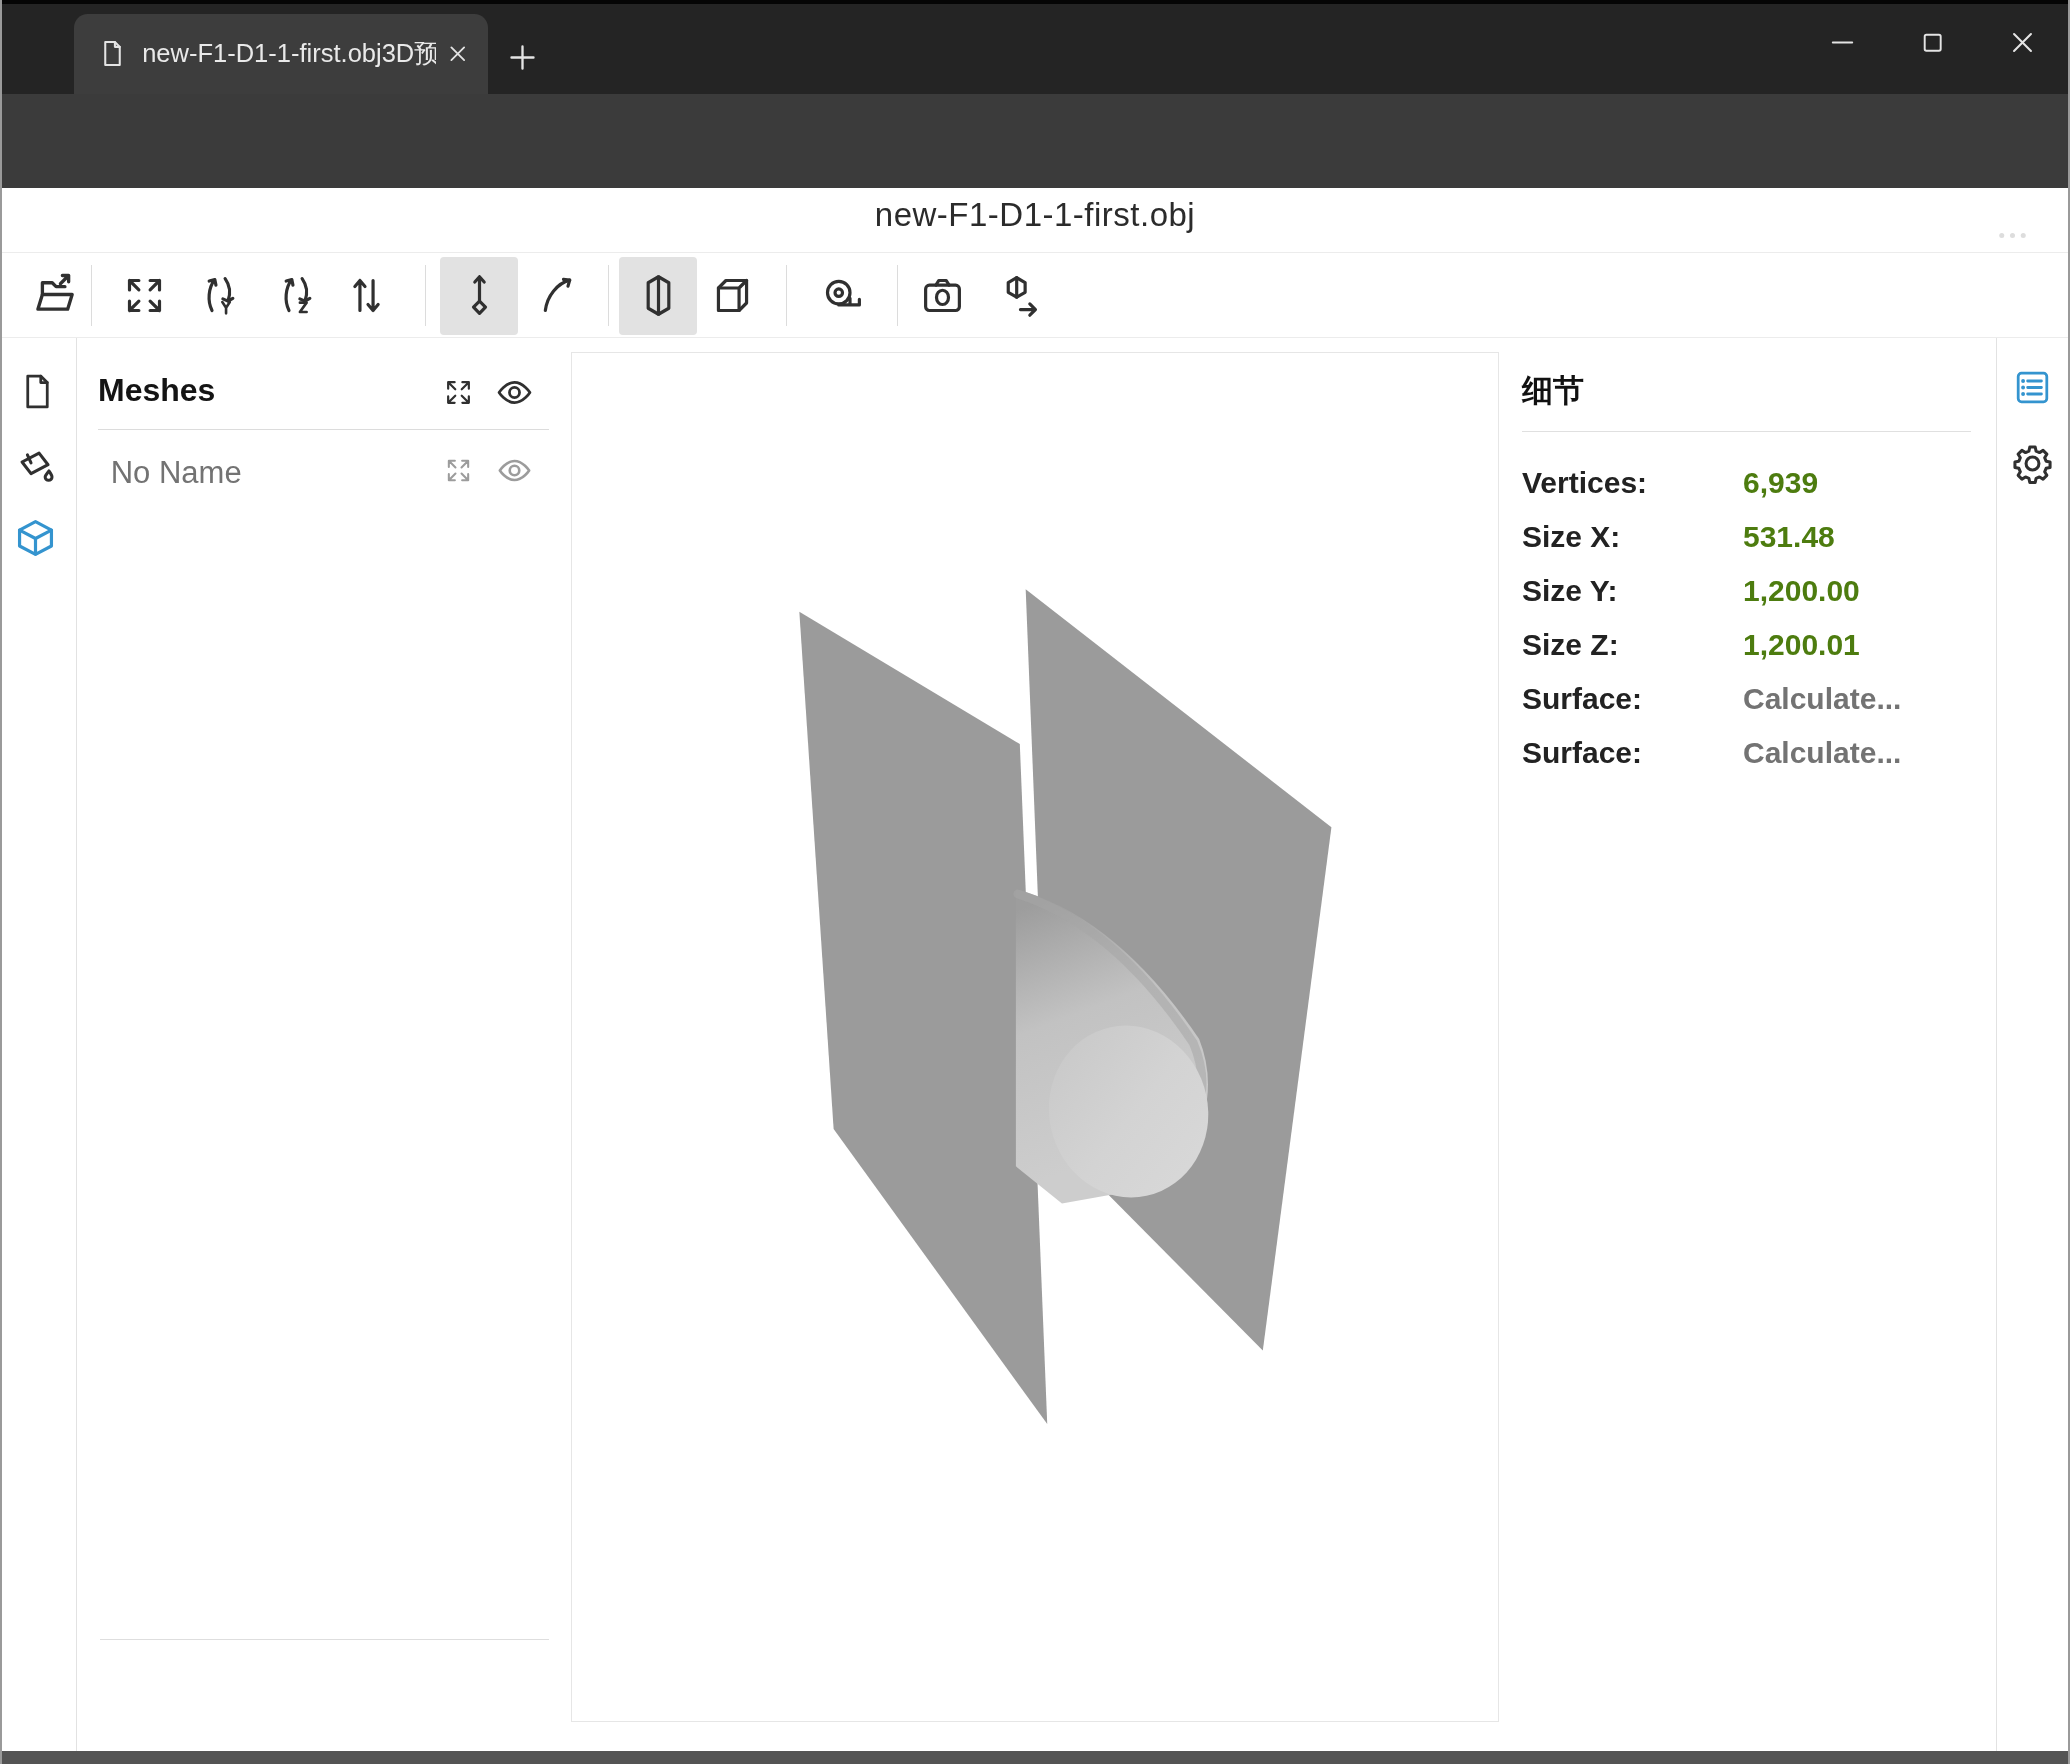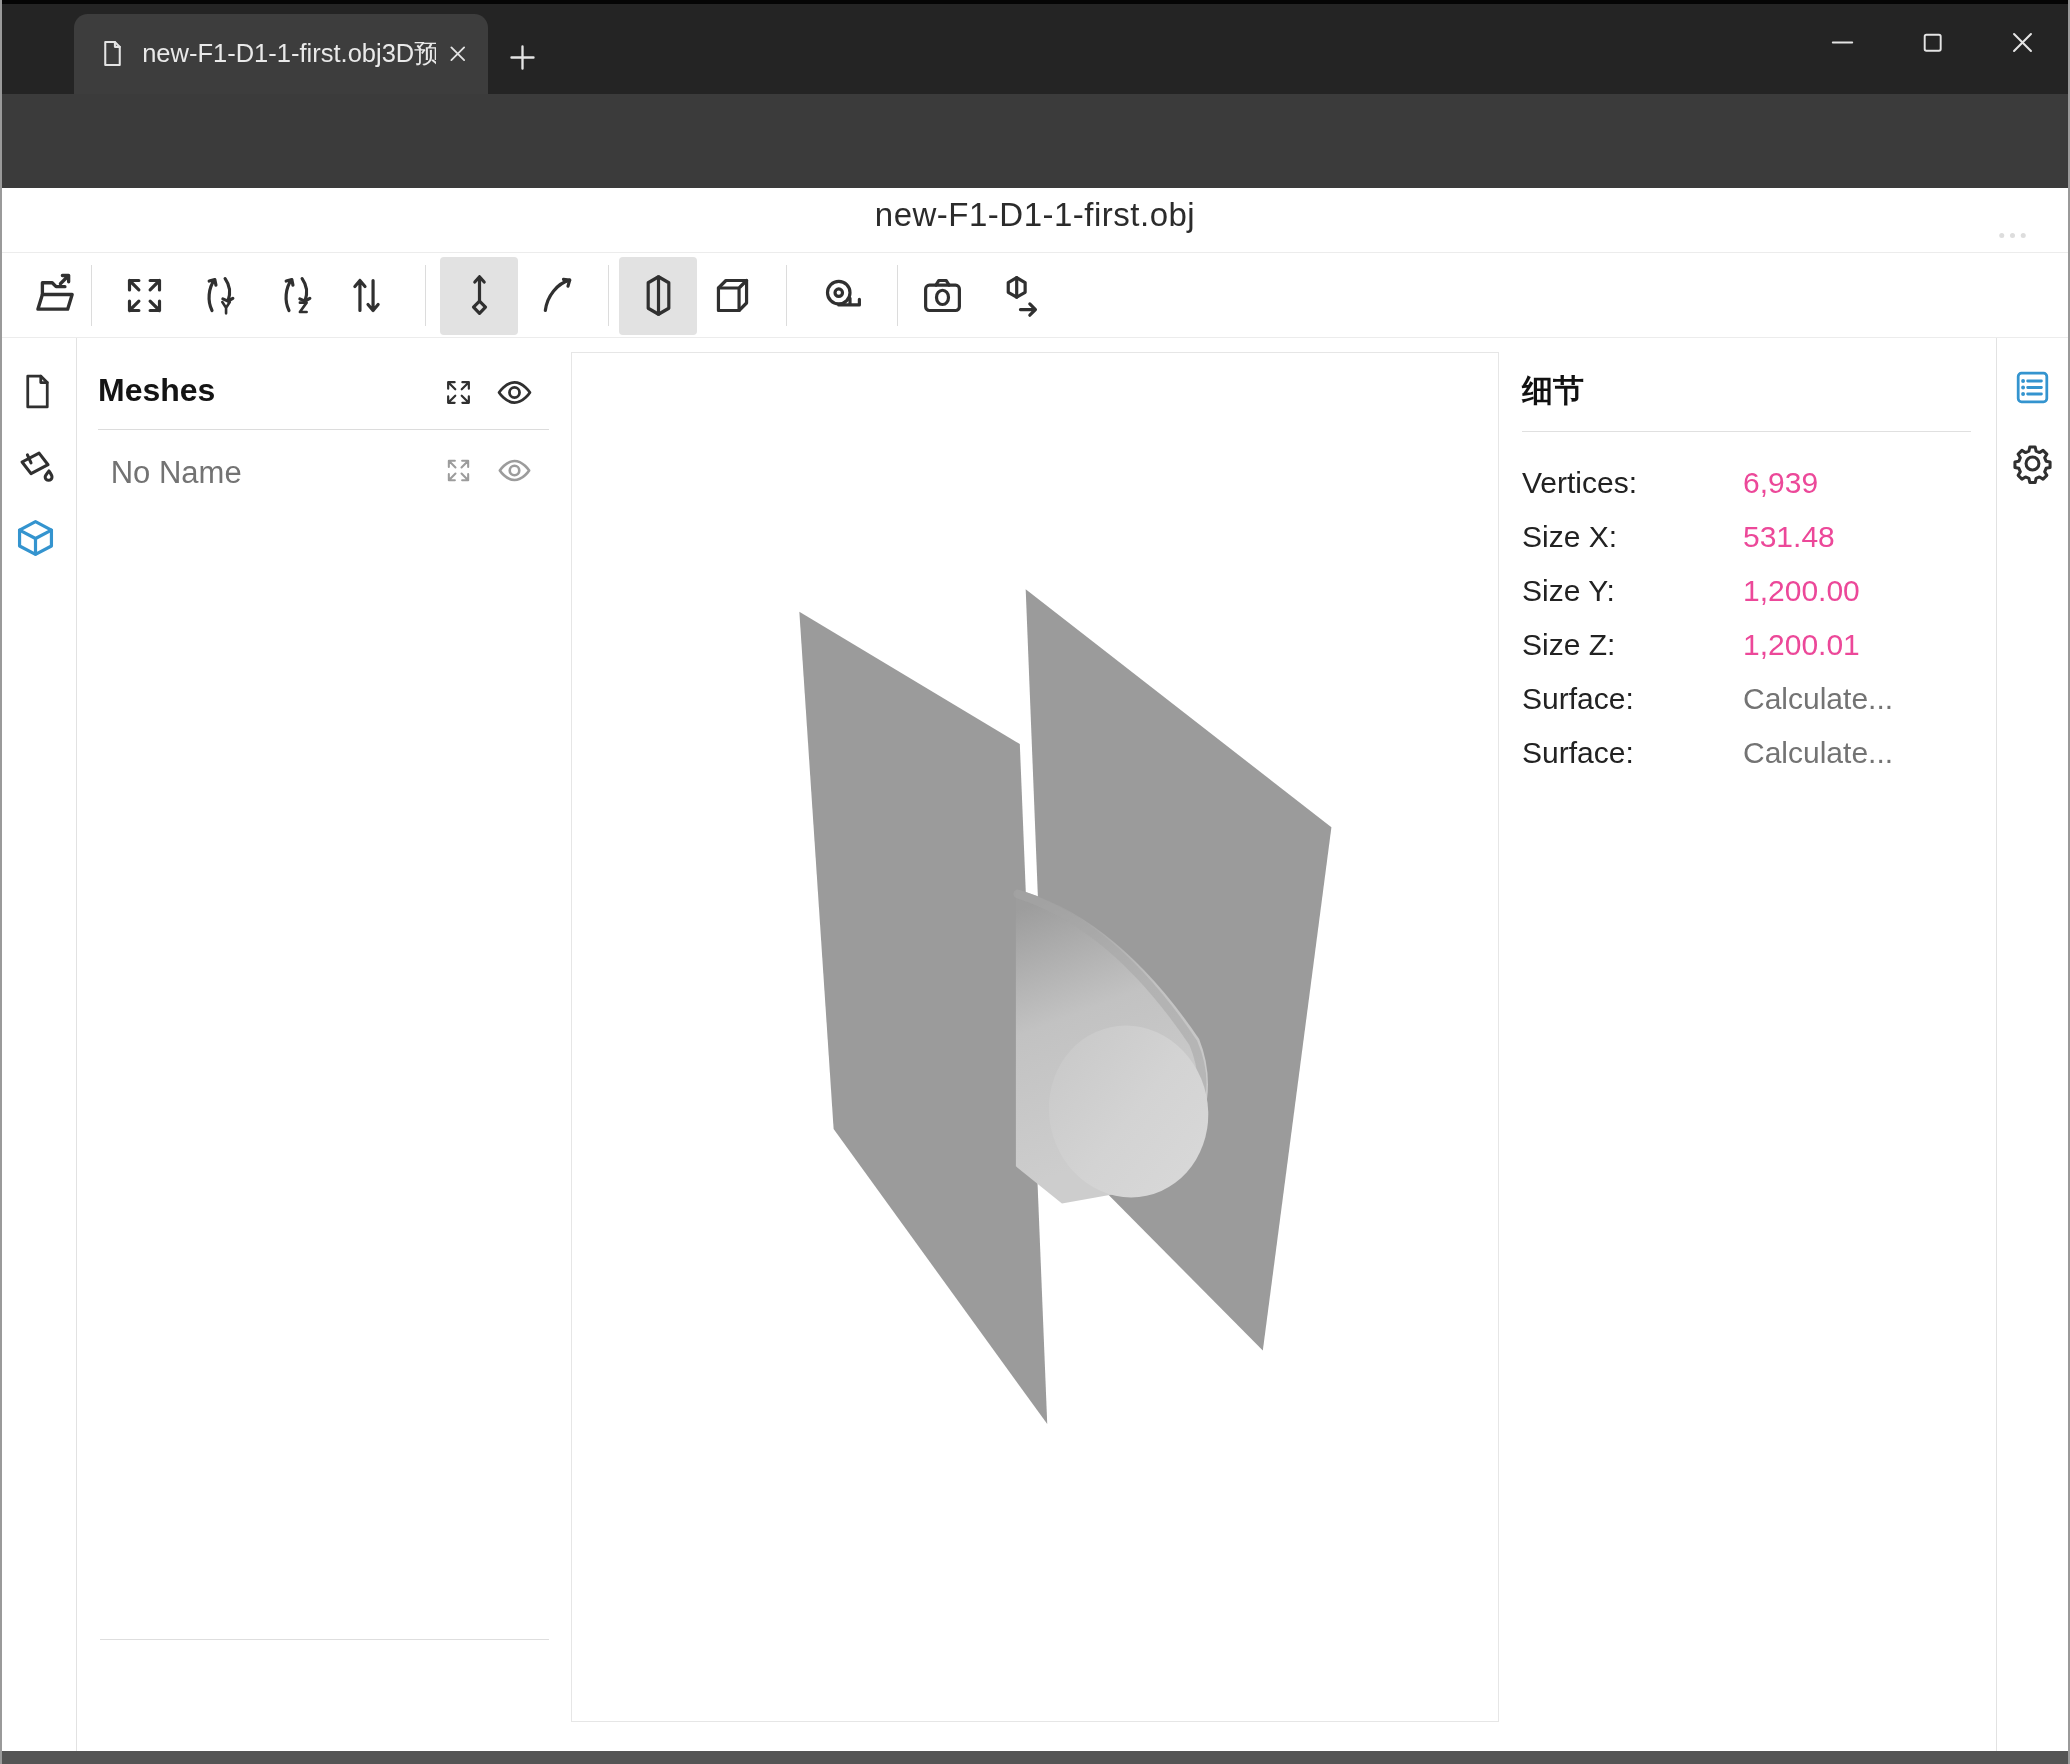--- a/index.html
+++ b/index.html
@@ -54,23 +54,23 @@
   .small-icbtn{width:43px;height:43px;display:flex;align-items:center;justify-content:center;}
   .materials-btn{left:100px;top:1474px;width:449px;height:61px;border:2px solid #d4d4d4;
      border-radius:15.7px;box-sizing:border-box;display:flex;align-items:center;background:#fff;}
   .materials-btn span{margin-left:15.7px;font-size:30px;color:#232323;flex:1;}
   
   .canvas{left:571px;top:164px;width:926px;height:1368px;border:1px solid #e6e6e6;background:#fff;box-sizing:content-box;}
   
   .details-title{left:1522px;top:182px;font-size:31px;font-weight:700;color:#111;}
   .details-div{left:1522px;top:243px;width:449px;}
   .details-rows{left:1522px;top:268px;width:461px;}
-  .drow{height:54px;display:flex;align-items:center;}
+  .drow{height:54px;display:flex;align-items:center;font-weight:bold;}
   .dlabel{width:221px;font-size:30px;color:#222;}
-  .dvalue{font-size:30px;color:#ec4899;}
+  .dvalue{font-size:30px;color:#4d7c0f;}
   .dvalue.link{color:#737373;cursor:pointer;}
   .bottomstrip{left:0;top:1751px;width:2070px;height:13.7px;background:#545454;}
   .window-border{left:0;top:0;width:2070px;height:1764px;box-sizing:border-box;
      border-left:2px solid #9a9a9a;border-right:2px solid #9a9a9a;pointer-events:none;}
   
   svg.ic{fill:none;stroke:#303030;stroke-width:1.7;stroke-linecap:round;stroke-linejoin:round;}
   svg.w{stroke:#e4e4e4;}
   svg.dim{stroke:#909090;}
   svg.blue{stroke:#3494cf;}
   svg.grayic{stroke:#9c9c9c;}

